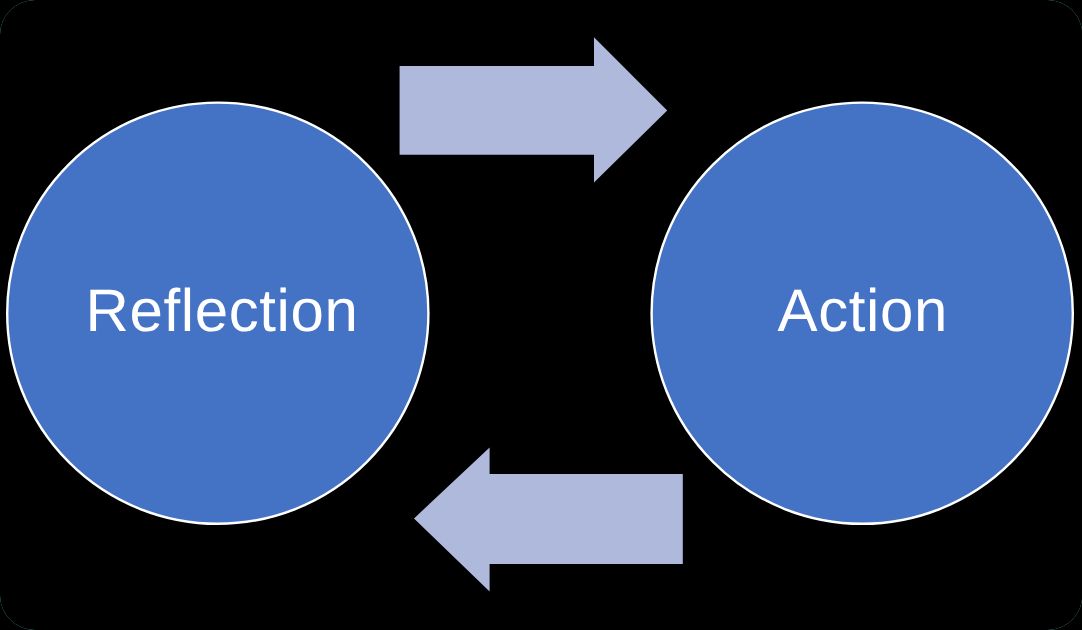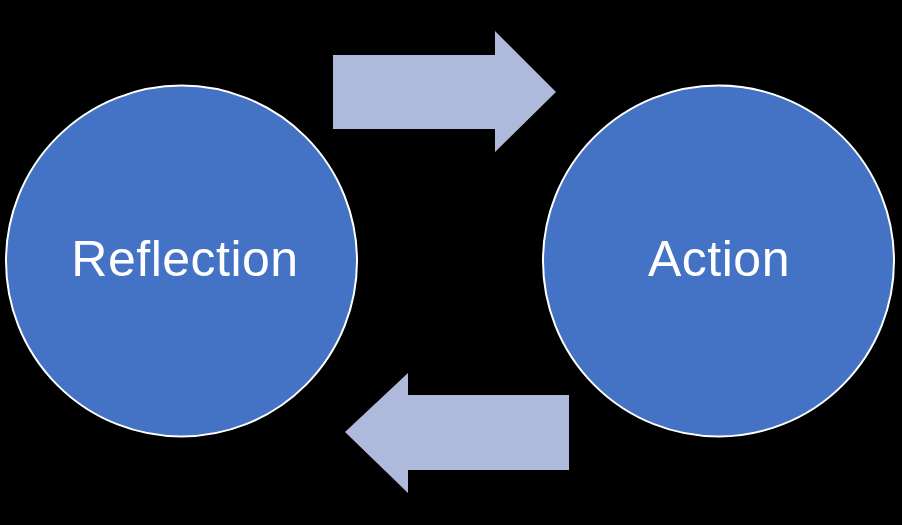--- a/index.html
+++ b/index.html
@@ -7,20 +7,21 @@
     padding: 0;
     background: #000000;
   }
   .canvas-wrap {
     position: relative;
     width: 902px;
     height: 525px;
     background: #5eead4;
     overflow: hidden;
     font-family: "Liberation Sans", sans-serif;
+    border-radius: 29px;
   }
   svg.diagram {
     display: block;
     width: 902px;
     height: 525px;
   }
   .node-circle {
     stroke: #FFFFFF;
     stroke-width: 2;
   }

